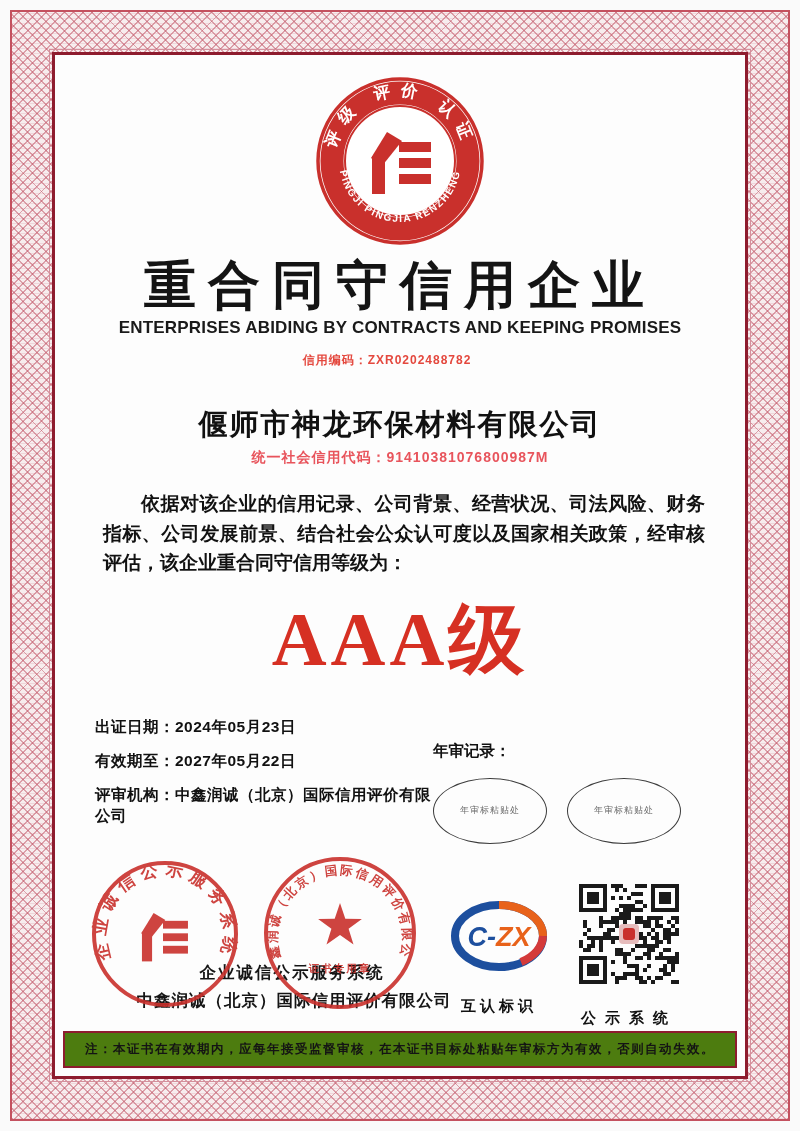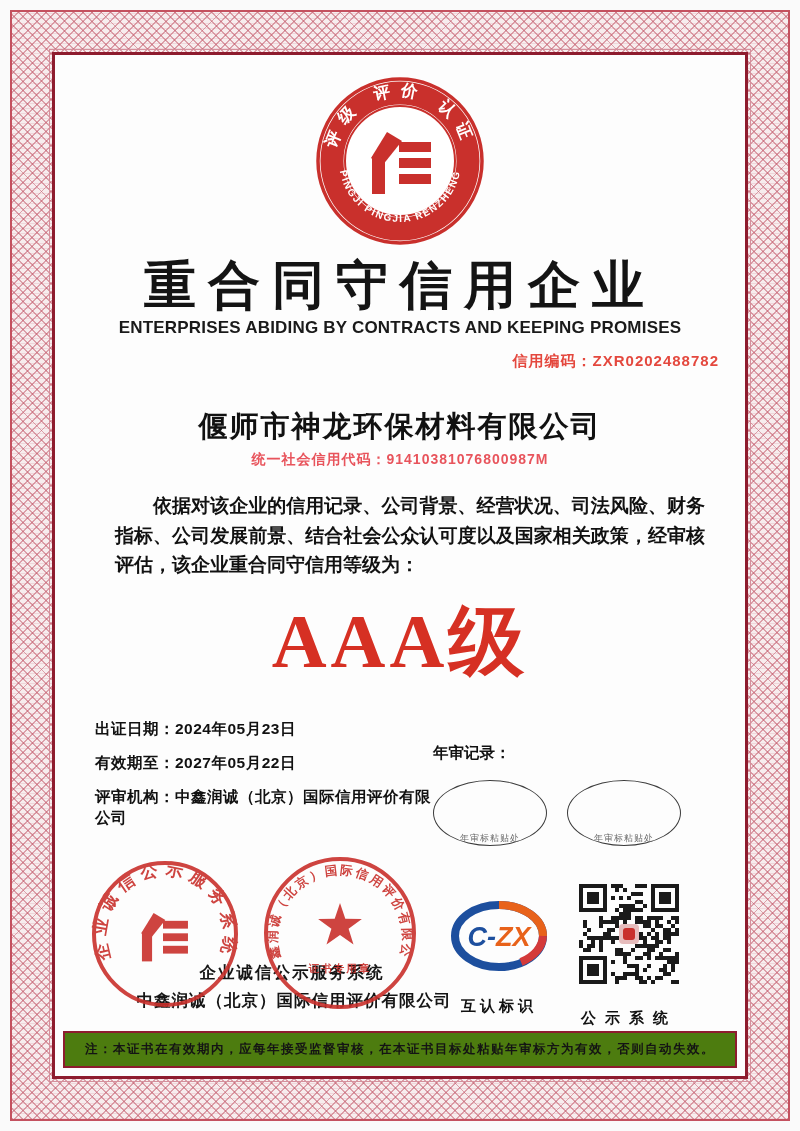--- a/index.html
+++ b/index.html
@@ -18,32 +18,32 @@
   .content{
     position:absolute;inset:52px;
     background:#fdfdfd;
     border:3px solid #8e1c2e;
     outline:1px solid #d4909c;outline-offset:2px;
     text-align:center;
   }
   .topseal{margin-top:20px;display:inline-block;}
   .title{margin:6px 0 0 0;font-size:52px;font-weight:900;letter-spacing:12px;color:#141414;line-height:1.1;}
   .title-en{margin-top:4px;font-size:17px;font-weight:700;color:#1a1a1a;letter-spacing:.2px;}
-  .credit-line{margin-top:14px;text-align:right;padding-right:26px;font-size:15px;font-weight:700;color:#e4483e;letter-spacing:1px;}
+  .credit-line{margin-top:14px;text-align:center;padding-right:26px;font-size:12px;font-weight:700;color:#e4483e;letter-spacing:1px;}
   .company{margin-top:36px;font-size:29px;font-weight:900;color:#111;letter-spacing:2px;}
   .uscc{margin-top:4px;font-size:14px;font-weight:700;color:#e8545c;letter-spacing:1px;}
-  .para{margin:22px 40px 0 60px;font-size:19px;font-weight:700;color:#111;line-height:1.55;text-align:justify;text-indent:2em;}
+  .para{margin:22px 40px 0 48px;font-size:19px;font-weight:700;color:#111;line-height:1.55;text-align:justify;text-indent:2em;}
   .rating{margin-top:18px;font-family:"Liberation Serif",serif;font-size:76px;font-weight:900;color:#d63023;letter-spacing:4px;line-height:1.15;}
   .info-row{display:flex;margin-top:34px;text-align:left;}
   .details{flex:1;padding-left:40px;}
   .detail-row{font-size:15.5px;font-weight:700;color:#111;margin-bottom:13px;letter-spacing:.5px;}
   .annual{width:300px;padding-right:12px;}
   .annual-label{font-size:15.5px;font-weight:700;color:#111;margin-top:24px;}
   .ovals{display:flex;gap:20px;margin-top:16px;}
-  .oval{width:112px;height:64px;border:1.5px solid #3c3c3c;border-radius:50%;display:flex;align-items:flex-end;justify-content:center;}
+  .oval{width:112px;height:64px;border:1.5px solid #3c3c3c;border-radius:50%;display:flex;align-items:center;justify-content:center;}
   .oval span{font-size:9px;color:#6a6a6a;letter-spacing:1px;}
   
   .cap1{position:absolute;left:12px;width:450px;bottom:92px;font-size:16.5px;font-weight:900;color:#151515;letter-spacing:2px;z-index:1;text-align:center;}
   .cap2{position:absolute;left:0px;width:478px;bottom:64px;font-size:16.5px;font-weight:900;color:#151515;letter-spacing:1px;z-index:1;text-align:center;}
   .seal-left{position:absolute;left:34px;bottom:62px;z-index:2;opacity:.9;}
   .seal-right{position:absolute;left:206px;bottom:60px;z-index:2;opacity:.9;}
   .czx{position:absolute;left:392px;bottom:99px;width:104px;text-align:center;}
   .czx-label{position:absolute;left:392px;bottom:60px;width:104px;font-size:15px;font-weight:900;color:#111;letter-spacing:4px;text-align:center;}
   .qr{position:absolute;left:524px;bottom:92px;width:100px;height:100px;}
   .qr-label{position:absolute;left:512px;bottom:48px;width:124px;font-size:15px;font-weight:900;color:#111;letter-spacing:9px;text-align:center;}

